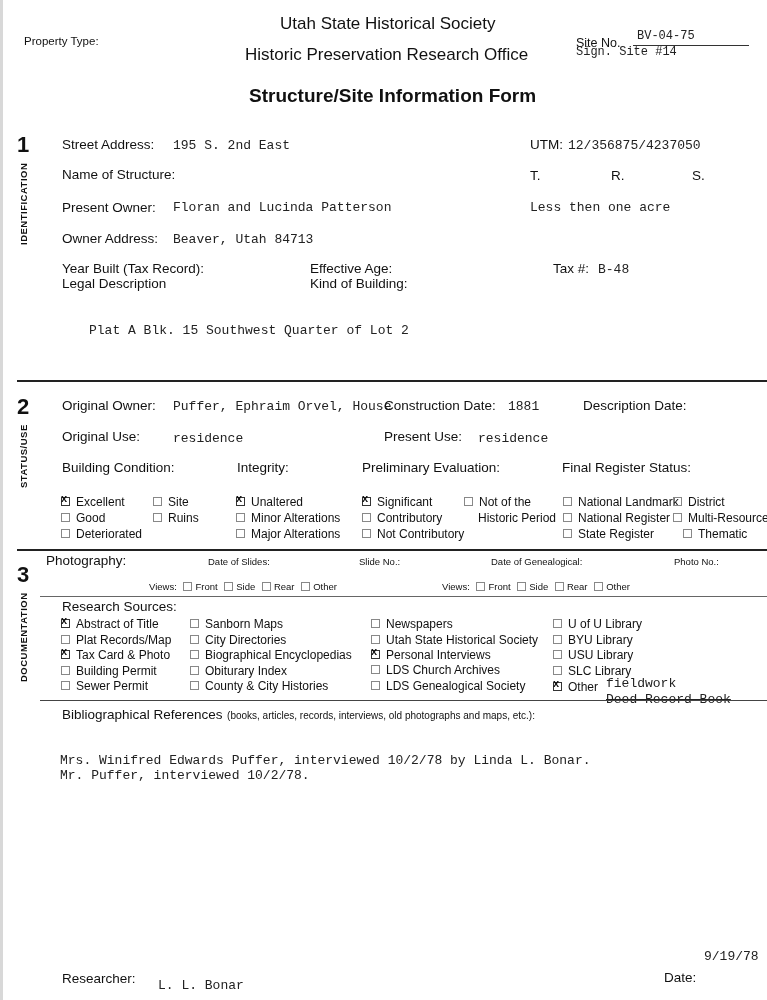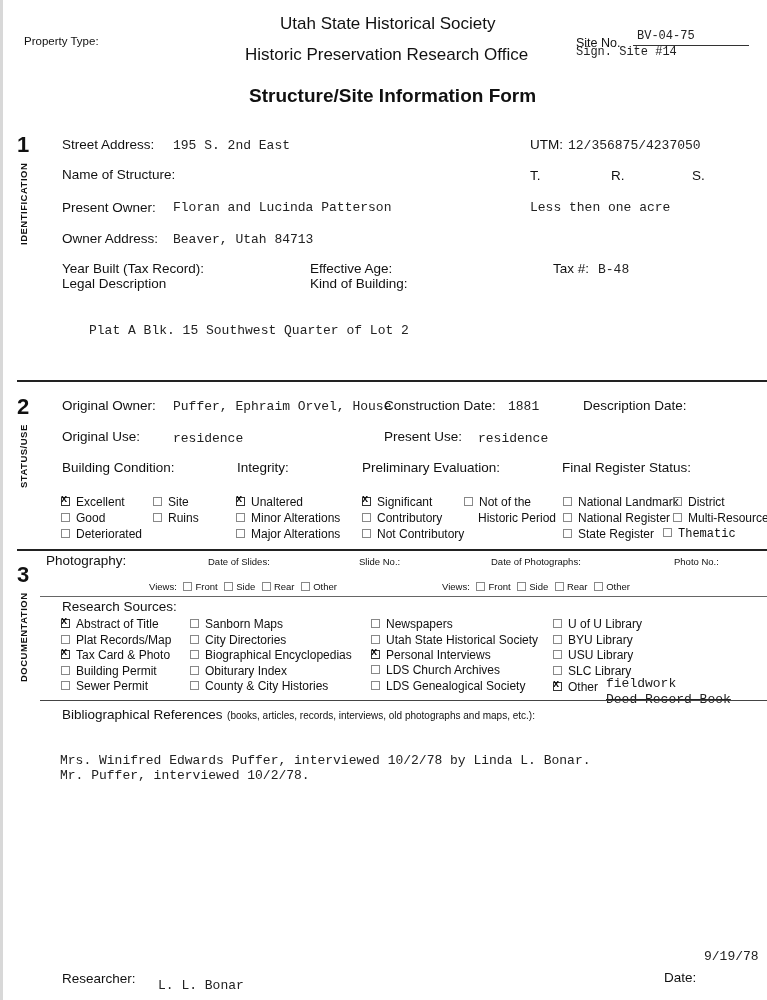--- a/index.html
+++ b/index.html
@@ -98,31 +98,31 @@
 <div class="abs opt" style="left:362px;top:511px;"><span class="cb"></span><span>Contributory</span></div>
 <div class="abs opt" style="left:362px;top:527px;"><span class="cb"></span><span>Not Contributory</span></div>
 <div class="abs opt" style="left:464px;top:495px;"><span class="cb"></span><span>Not of the</span></div>
 <div class="abs opt" style="left:478px;top:511px;">Historic Period</div>
 
 <div class="abs opt" style="left:563px;top:495px;"><span class="cb"></span><span>National Landmark</span></div>
 <div class="abs opt" style="left:563px;top:511px;"><span class="cb"></span><span>National Register</span></div>
 <div class="abs opt" style="left:563px;top:527px;text-align:center;"><span class="cb"></span><span>State Register</span></div>
 <div class="abs opt" style="left:673px;top:495px;"><span class="cb"></span><span>District</span></div>
 <div class="abs opt" style="left:673px;top:511px;"><span class="cb"></span><span>Multi-Resource</span></div>
-<div class="abs opt" style="left:663px;top:527px;font-family:Liberation Mono, monospace;"><span class="cb"></span><span>Thematic</span></div>
+<div class="abs opt" style="left:683px;top:527px;"><span class="cb"></span><span>Thematic</span></div>
 
 <div class="rule" style="left:17px;top:549px;width:750px;"></div>
 
 <div class="abs secnum" style="left:17px;top:562px;">3</div>
 <div class="vert" style="left:18px;top:682px;">DOCUMENTATION</div>
 
 <div class="abs lbl" style="left:46px;top:553px;">Photography:</div>
 <div class="abs xs" style="left:192px;top:556px;padding-left:16px;">Date of Slides:</div>
 <div class="abs xs" style="left:359px;top:556px;">Slide No.:</div>
-<div class="abs xs" style="left:491px;top:556px;">Date of Photographs:</div>
+<div class="abs xs" style="left:491px;top:556px;">Date of Genealogical:</div>
 <div class="abs xs" style="left:664px;top:556px;margin-left:10px;">Photo No.:</div>
 
 <div class="abs xs" style="left:149px;top:581px;">
   <span>Views:</span>
   <span class="cb" style="margin-left:4px;margin-right:3px;"></span><span>Front</span>
   <span class="cb" style="margin-left:4px;margin-right:3px;"></span><span>Side</span>
   <span class="cb" style="margin-left:4px;margin-right:3px;"></span><span>Rear</span>
   <span class="cb" style="margin-left:4px;margin-right:3px;"></span><span>Other</span>
 </div>
 <div class="abs xs" style="left:442px;top:581px;">

